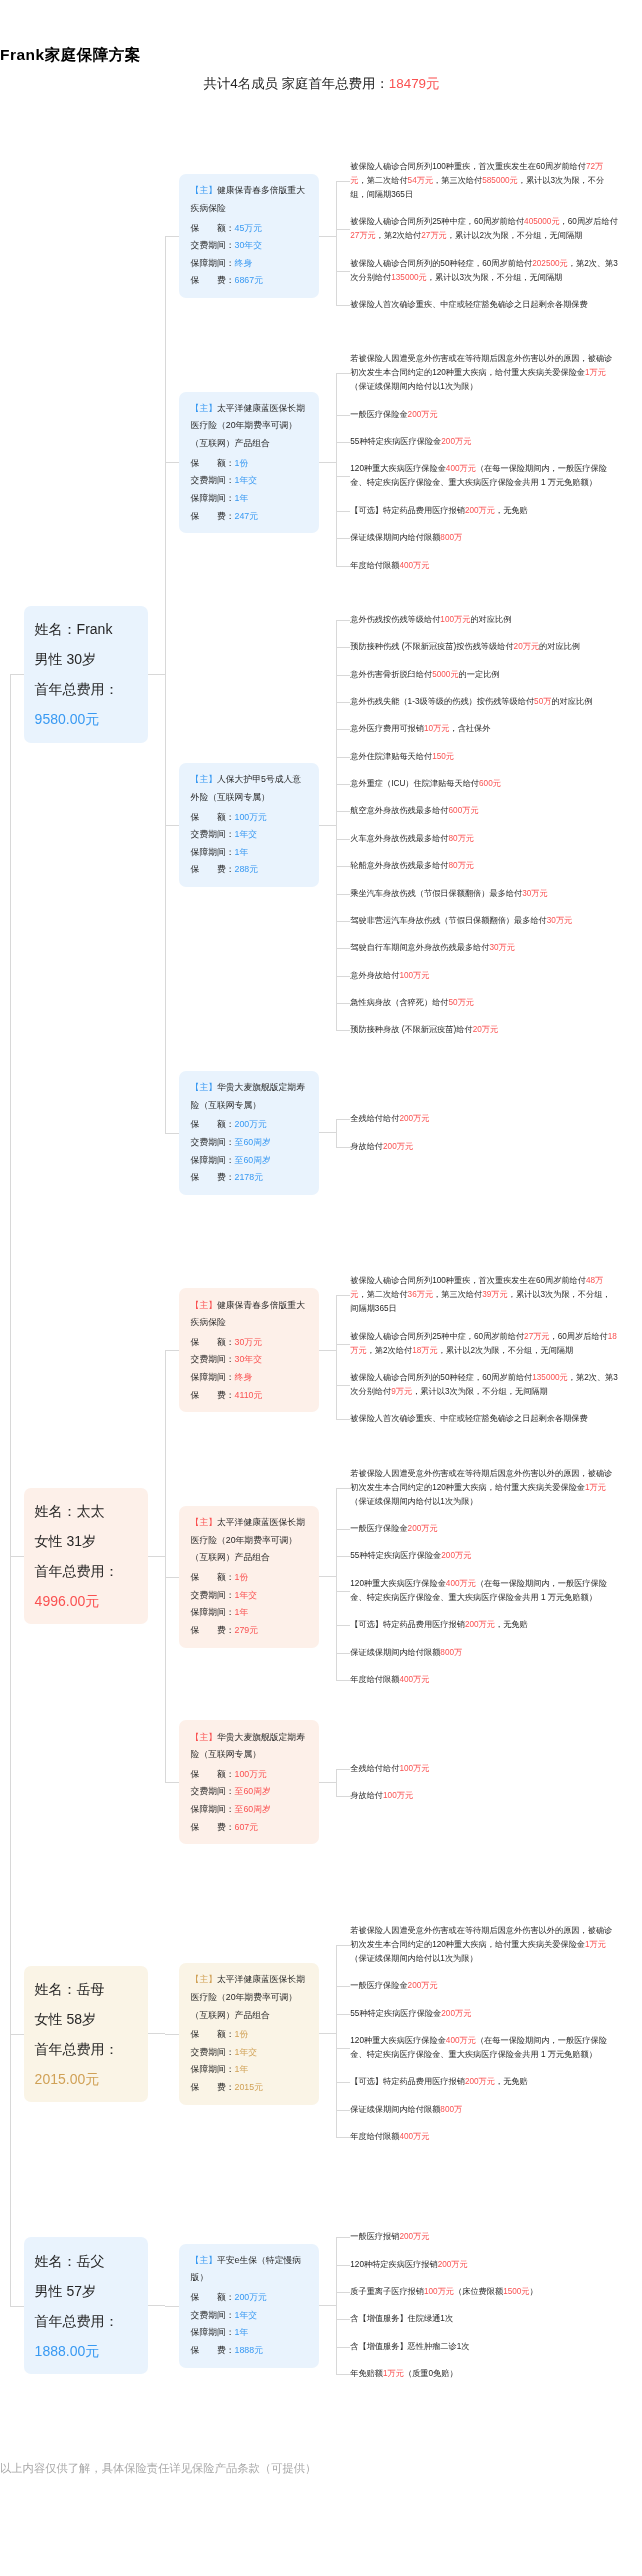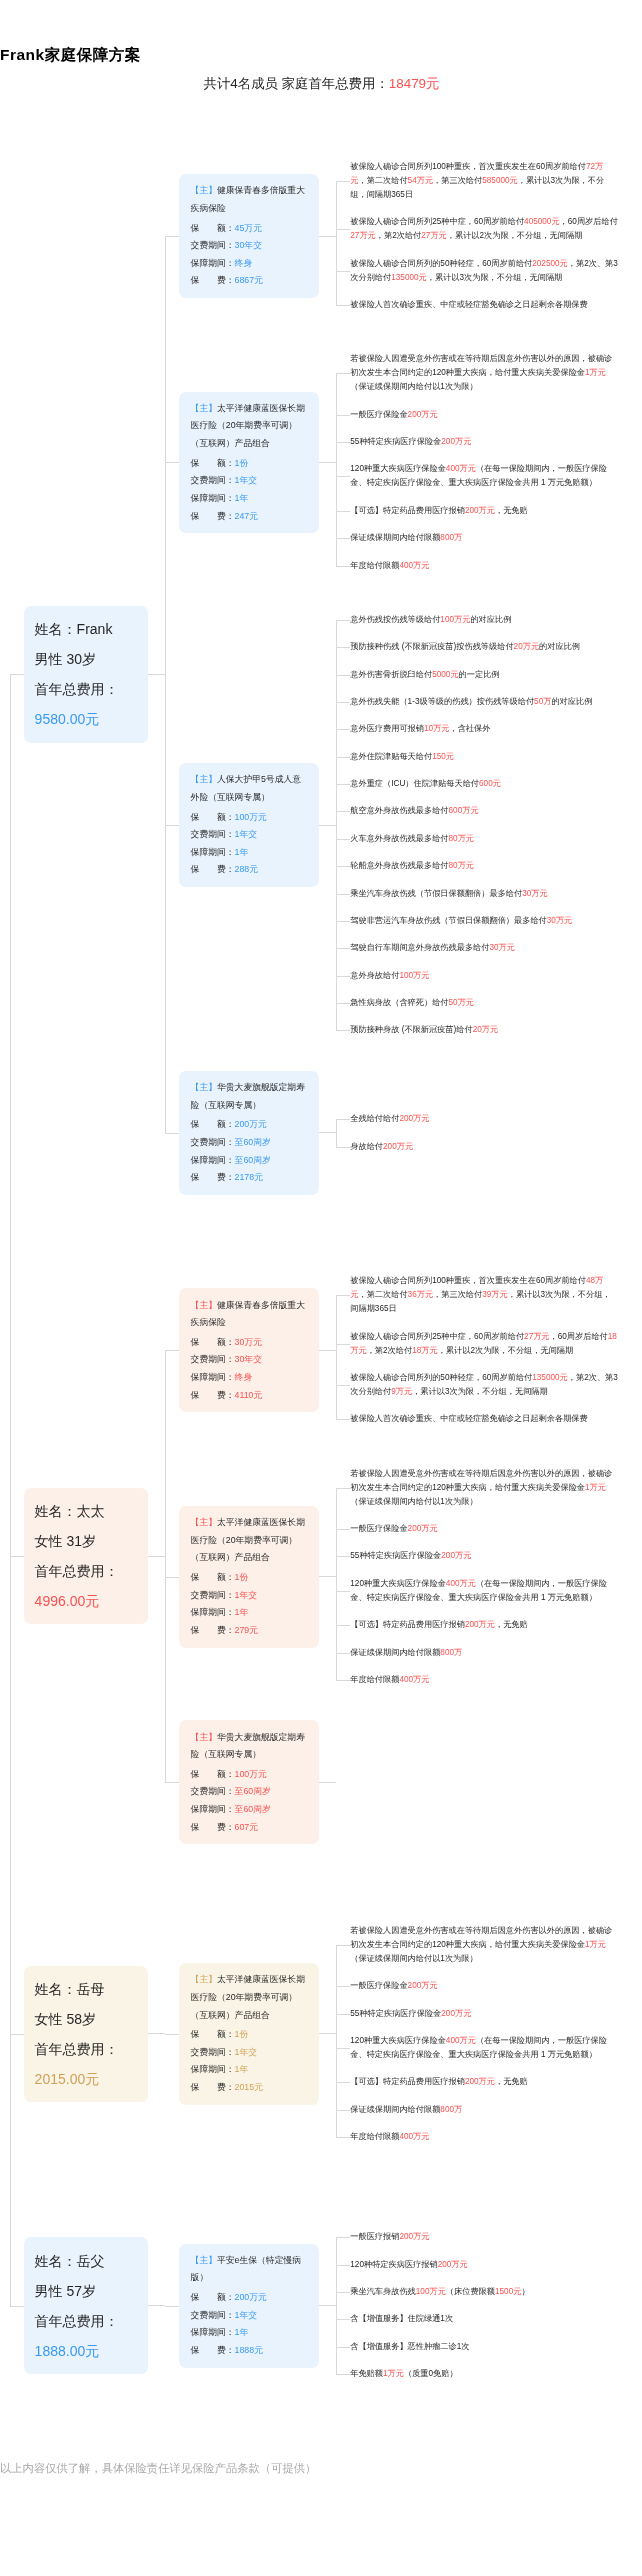--- a/index.html
+++ b/index.html
@@ -384,20 +384,28 @@
                       <span class="f-label">保障期间：</span>
                       <span class="f-value">至60周岁</span>
                     </div>
                     <div class="field-row">
                       <span class="f-label">保　　费：</span>
                       <span class="f-value">607元</span>
                     </div>
                   </div>
       </div>
       <div class="link"></div>
+      <div class="children benefits">
+                  <div class="branch benefit-branch">
+    <div class="benefit-text"><span>全残给付给付</span><span class="hl">100万元</span></div>
+  </div>
+                  <div class="branch benefit-branch">
+    <div class="benefit-text"><span>身故给付</span><span class="hl">100万元</span></div>
+  </div>
+                </div>
     </div>
   </div>
           </div>
     </div>
   </div>
       <div class="branch member-branch" style="--accent: #d0a156; --card-bg: #faf4e6;">
     <div class="node-row">
       <div class="card member-card">
         <div class="m-line">姓名：岳母</div>
         <div class="m-line">女性 58岁</div>
@@ -493,21 +501,21 @@
       </div>
       <div class="link"></div>
       <div class="children benefits">
                   <div class="branch benefit-branch">
     <div class="benefit-text"><span>一般医疗报销</span><span class="hl">200万元</span></div>
   </div>
                   <div class="branch benefit-branch">
     <div class="benefit-text"><span>120种特定疾病医疗报销</span><span class="hl">200万元</span></div>
   </div>
                   <div class="branch benefit-branch">
-    <div class="benefit-text"><span>乘坐汽车身故伤残</span><span class="hl">100万元</span><span>（床位费限额</span><span class="hl">1500元</span><span>）</span></div>
+    <div class="benefit-text"><span>质子重离子医疗报销</span><span class="hl">100万元</span><span>（床位费限额</span><span class="hl">1500元</span><span>）</span></div>
   </div>
                   <div class="branch benefit-branch">
     <div class="benefit-text"><span>含【增值服务】住院绿通1次</span></div>
   </div>
                   <div class="branch benefit-branch">
     <div class="benefit-text"><span>含【增值服务】恶性肿瘤二诊1次</span></div>
   </div>
                   <div class="branch benefit-branch">
     <div class="benefit-text"><span>年免赔额</span><span class="hl">1万元</span><span>（质重0免赔）</span></div>
   </div>

